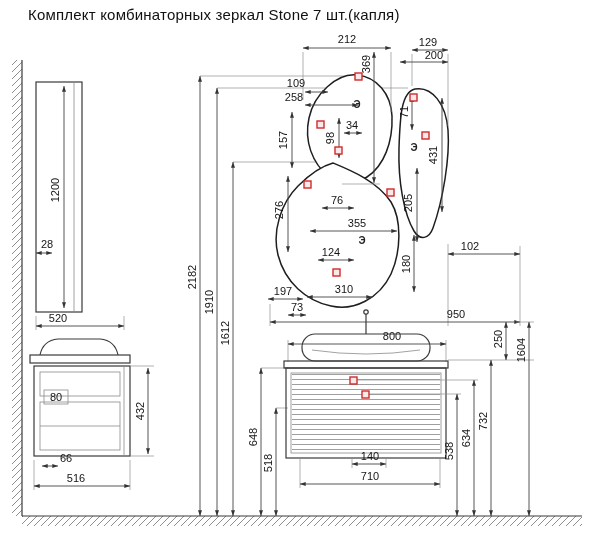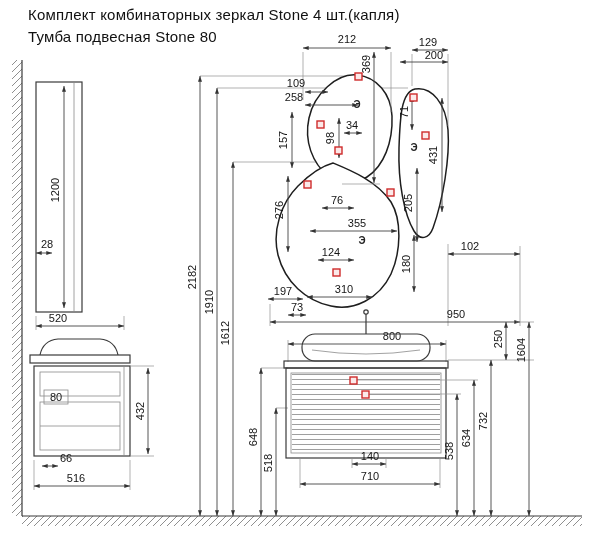--- a/index.html
+++ b/index.html
@@ -14,22 +14,21 @@
   .ext{stroke:#909090;stroke-width:.7;fill:none;}
   .blob{stroke:#1e1e1e;stroke-width:1.5;fill:#ffffff;}
   .red{fill:#fbe9e9;stroke:#cf2b2b;stroke-width:1.4;}
   text.dl{font-family:"Liberation Sans",sans-serif;font-size:11px;fill:#151515;}
   text.sym{font-family:"Liberation Sans",sans-serif;font-size:10px;font-weight:bold;fill:#222;}
 </style>
 </head>
 <body>
 
 <div id="stage">
-  <div class="title-line" id="t1">Комплект комбинаторных зеркал Stone 4 шт.(капля)</div>
-  <div class="title-line" id="t2">Тумба подвесная Stone 80</div>
+  <div class="title-line" id="t1">Комплект комбинаторных зеркал Stone 7 шт.(капля)</div>
 
   <svg width="600" height="536" viewBox="0 0 600 536">
     <defs>
       <marker id="ar" viewBox="0 0 10 10" refX="9.5" refY="5" markerWidth="7" markerHeight="7" orient="auto-start-reverse">
         <path d="M0.5 1.8 L9.5 5 L0.5 8.2 Z" fill="#333"></path>
       </marker>
       <pattern id="hatch" width="7" height="7" patternUnits="userSpaceOnUse">
         <line x1="0" y1="7" x2="7" y2="0" stroke="#8f8f8f" stroke-width="1"></line>
       </pattern>
       <pattern id="louver" width="6" height="5" patternUnits="userSpaceOnUse">

